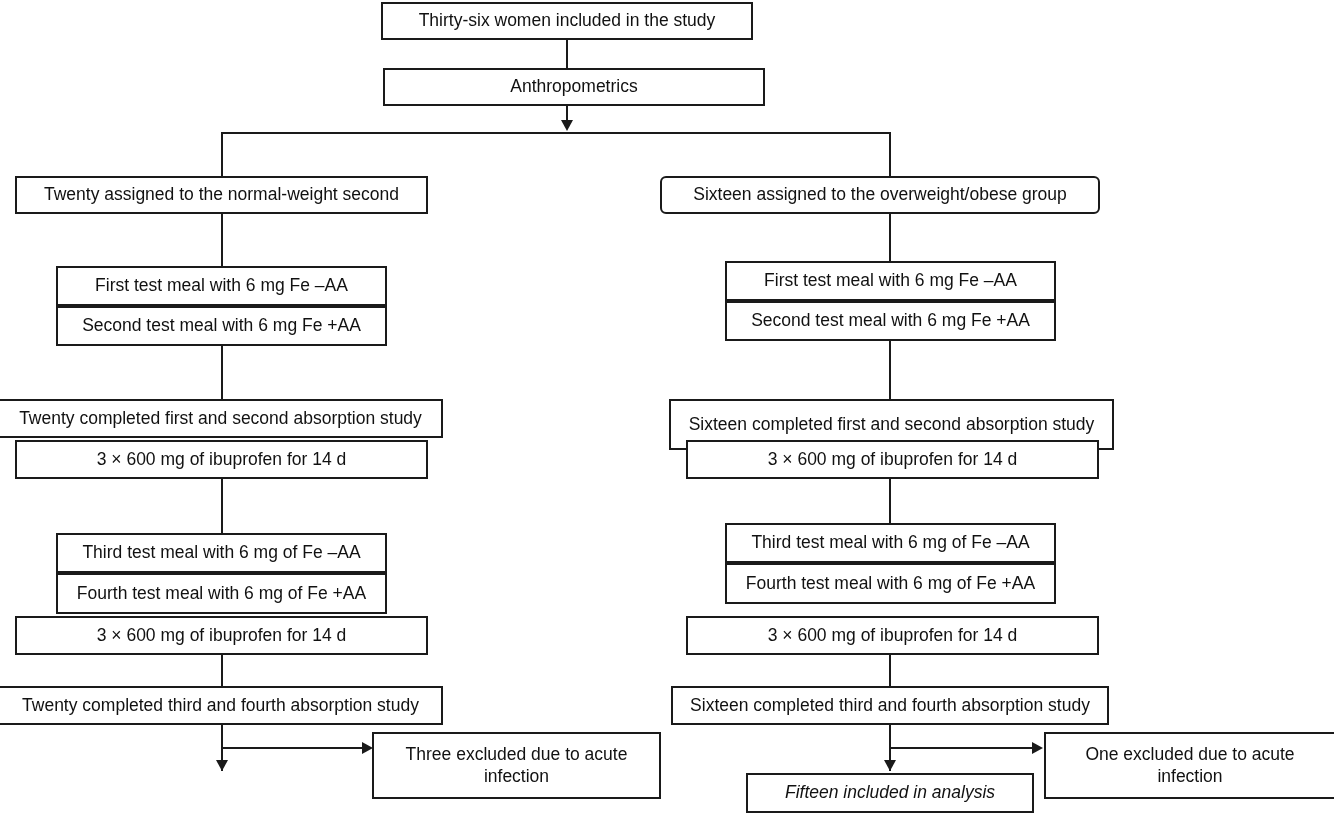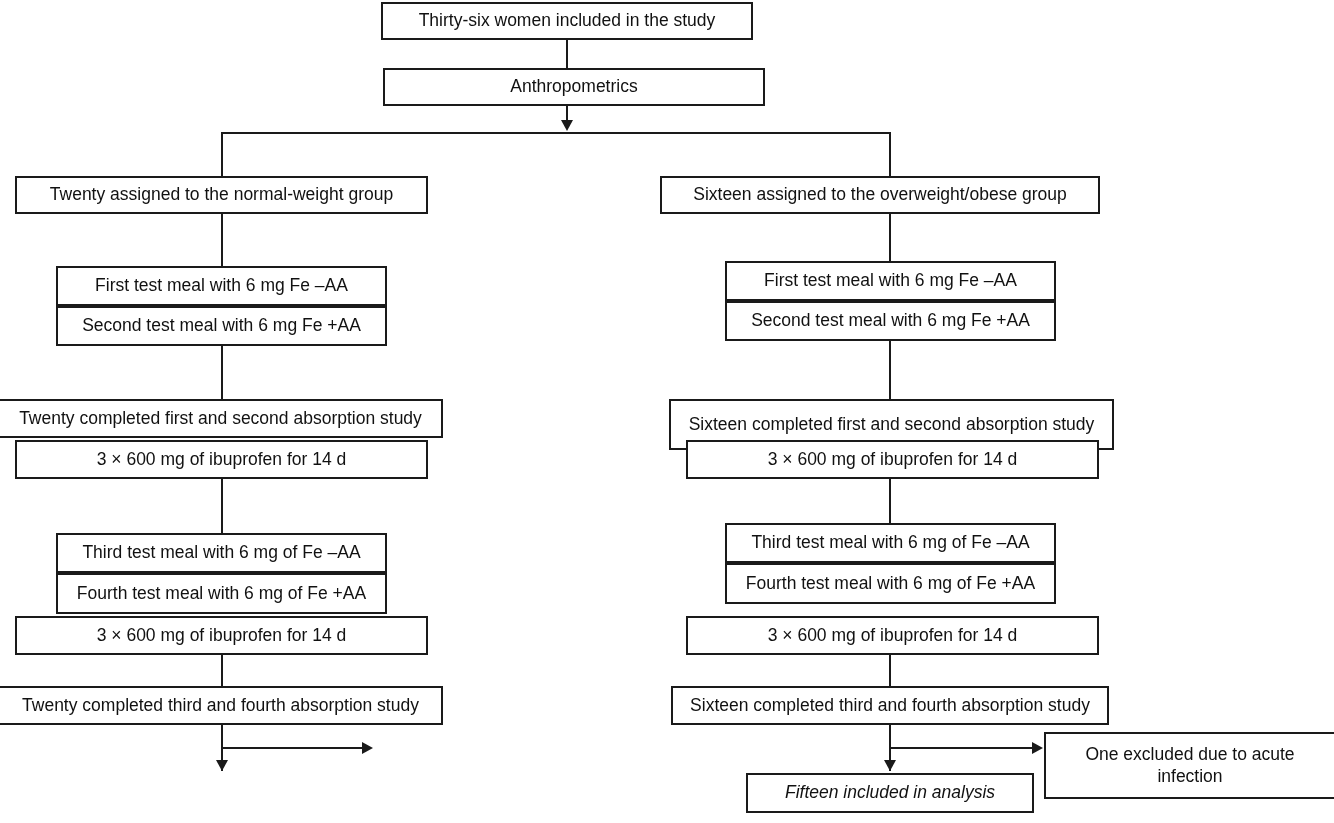--- a/index.html
+++ b/index.html
@@ -66,21 +66,21 @@
   <div class="connector v-line" style="left:566px; top:38px; height:30px;"></div>
 
   <div class="node" style="left:383px; top:68px; width:382px; height:36px;">Anthropometrics</div>
 
   <div class="connector v-line" style="left:566px; top:104px; height:18px;"></div>
   <div class="arrowhead arrow-down" style="left:561px; top:120px;"></div>
   <div class="connector h-line hair" style="left:221px; top:132px; width:670px;"></div>
   <div class="connector v-line hair" style="left:221px; top:132px; height:46px;"></div>
   <div class="connector v-line hair" style="left:889px; top:132px; height:46px;"></div>
 
-  <div class="node" style="left:15px; top:176px; width:413px; height:38px;">Twenty assigned to the normal-weight group</div>
+  <div class="node" style="left:15px; top:176px; width:413px; height:38px;">Twenty assigned to the normal-weight second</div>
 
   <div class="connector v-line hair" style="left:221px; top:214px; height:53px;"></div>
 
   <div class="node" style="left:56px; top:266px; width:331px; height:40px;">First test meal with 6 mg Fe –AA</div>
   <div class="node" style="left:56px; top:306px; width:331px; height:40px;">Second test meal with 6 mg Fe +AA</div>
 
   <div class="connector v-line hair" style="left:221px; top:346px; height:54px;"></div>
 
   <div class="node" style="left:-2px; top:399px; width:445px; height:39px;">Twenty completed first and second absorption study</div>
   <div class="node" style="left:15px; top:440px; width:413px; height:39px;">3 × 600 mg of ibuprofen for 14 d</div>
@@ -93,22 +93,23 @@
 
   <div class="connector v-line hair" style="left:221px; top:655px; height:32px;"></div>
 
   <div class="node" style="left:-2px; top:686px; width:445px; height:39px;">Twenty completed third and fourth absorption study</div>
 
   <div class="connector v-line hair" style="left:221px; top:725px; height:46px;"></div>
   <div class="arrowhead arrow-down" style="left:216px; top:760px;"></div>
   <div class="connector h-line hair" style="left:222px; top:747px; width:148px;"></div>
   <div class="arrowhead arrow-right" style="left:362px; top:742px;"></div>
 
+  <div class="node" style="left:372px; top:732px; width:289px; height:67px;">Three excluded due to acute infection</div>
 
-  <div class="node" style="left:660px; top:176px; width:440px; height:26px;">Sixteen assigned to the overweight/obese group</div>
+  <div class="node" style="left:660px; top:176px; width:440px; height:26px;border-radius:6px;">Sixteen assigned to the overweight/obese group</div>
 
   <div class="connector v-line hair" style="left:889px; top:214px; height:53px;"></div>
 
   <div class="node" style="left:725px; top:261px; width:331px; height:40px;">First test meal with 6 mg Fe –AA</div>
   <div class="node" style="left:725px; top:301px; width:331px; height:40px;">Second test meal with 6 mg Fe +AA</div>
 
   <div class="connector v-line hair" style="left:889px; top:341px; height:59px;"></div>
 
   <div class="node" style="left:669px; top:399px; width:445px; height:51px;">Sixteen completed first and second absorption study</div>
   <div class="node" style="left:686px; top:440px; width:413px; height:39px;">3 × 600 mg of ibuprofen for 14 d</div>

